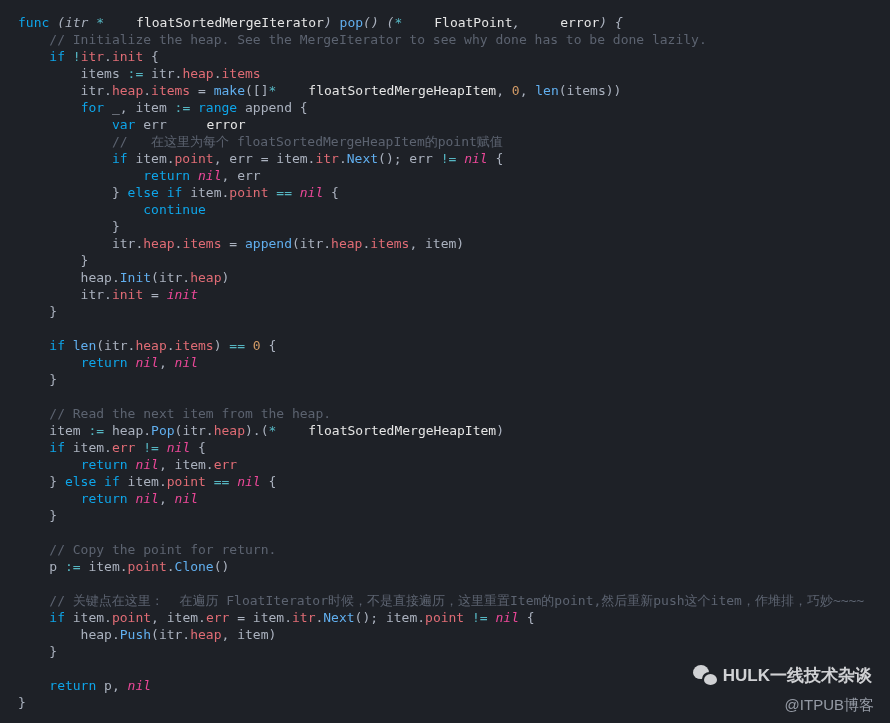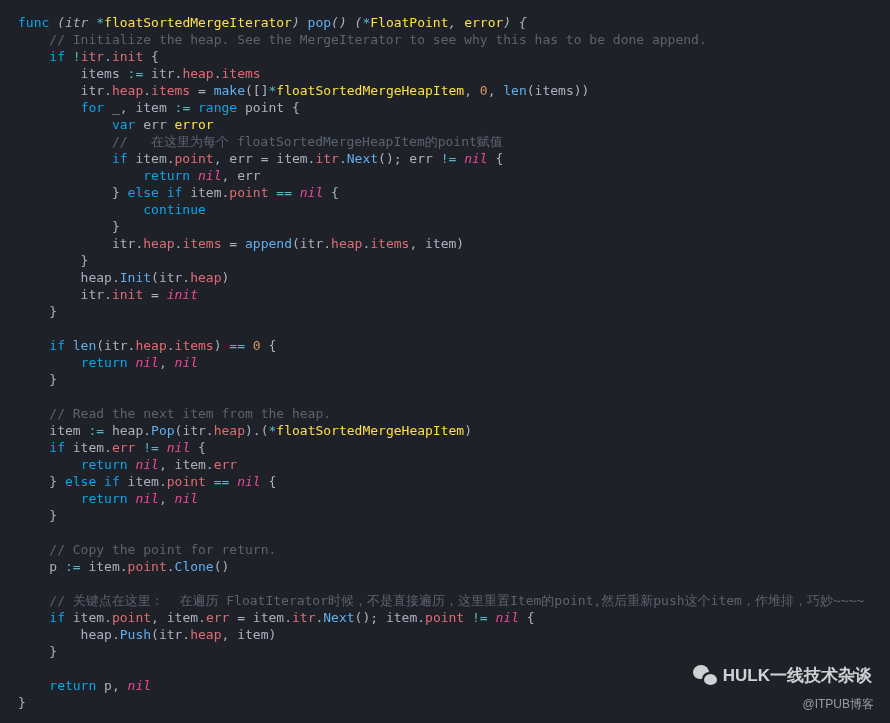--- a/index.html
+++ b/index.html
@@ -18,21 +18,21 @@
     margin: 0;
     padding: 14px 18px 14px 18px;
     white-space: pre;
     color: #abb2bf;
   }
   .kw   { color: #0ea5e9; }
   .fn   { color: #61afef; margin-top: 38px; }
   .num  { color: #d19a66; }
   .bool { color: #ec4899; font-style: italic; }
   .cmt  { color: #5c6370; }
-  .typ  { color: #fde047; }
+  .typ  { color: #e5e5e5; margin-left: 32px; }
   .op   { color: #56b6c2; }
   .var  { color: #e06c75; }
   .def  { color: #abb2bf; font-style: italic; }
 
   .watermark-hulk {
     position: absolute;
     right: 18px;
     bottom: 38px;
     display: flex;
     align-items: center;
@@ -63,34 +63,34 @@
     background: #e9eaec;
     border-radius: 50% 50% 50% 50% / 55% 55% 45% 45%;
     box-shadow: -1px -1px 0 1px #1e2127;
   }
   .watermark-itpub {
     position: absolute;
     right: 16px;
     bottom: 10px;
     color: #aab0bb;
     font-family: "Helvetica Neue", Arial, sans-serif;
-    font-size: 12px;
+    font-size: 15px;
     opacity: 0.85;
     pointer-events: none;
   }
 </style>
 </head>
 <body>
 
 <pre class="code"><span class="kw">func</span><span class="def"> (itr </span><span class="op">*</span><span class="typ">floatSortedMergeIterator</span><span class="def">) </span><span class="fn">pop</span><span class="def">() (</span><span class="op">*</span><span class="typ">FloatPoint</span><span class="def">, </span><span class="typ">error</span><span class="def">) {</span>
-<span class="cmt">    // Initialize the heap. See the MergeIterator to see why this has to be done append.</span>
+<span class="cmt">    // Initialize the heap. See the MergeIterator to see why done has to be done lazily.</span>
 <span>    </span><span class="kw">if</span><span> </span><span class="op">!</span><span class="var">itr</span><span>.</span><span class="var">init</span><span> {</span>
 <span>        items </span><span class="op">:=</span><span> itr.</span><span class="var">heap</span><span>.</span><span class="var">items</span>
 <span>        itr.</span><span class="var">heap</span><span>.</span><span class="var">items</span><span> = </span><span class="fn">make</span><span>([]</span><span class="op">*</span><span class="typ">floatSortedMergeHeapItem</span><span>, </span><span class="num">0</span><span>, </span><span class="fn">len</span><span>(items))</span>
-<span>        </span><span class="kw">for</span><span> _, item </span><span class="op">:=</span><span> </span><span class="kw">range</span><span> point {</span>
+<span>        </span><span class="kw">for</span><span> _, item </span><span class="op">:=</span><span> </span><span class="kw">range</span><span> append {</span>
 <span>            </span><span class="kw">var</span><span> err </span><span class="typ">error</span>
 <span class="cmt">            //   在这里为每个 floatSortedMergeHeapItem的point赋值</span>
 <span>            </span><span class="kw">if</span><span> item.</span><span class="var">point</span><span>, err = item.</span><span class="var">itr</span><span>.</span><span class="fn">Next</span><span>(); err </span><span class="op">!=</span><span> </span><span class="bool">nil</span><span> {</span>
 <span>                </span><span class="kw">return</span><span> </span><span class="bool">nil</span><span>, err</span>
 <span>            } </span><span class="kw">else</span><span> </span><span class="kw">if</span><span> item.</span><span class="var">point</span><span> </span><span class="op">==</span><span> </span><span class="bool">nil</span><span> {</span>
 <span>                </span><span class="kw">continue</span>
 <span>            }</span>
 <span>            itr.</span><span class="var">heap</span><span>.</span><span class="var">items</span><span> = </span><span class="fn">append</span><span>(itr.</span><span class="var">heap</span><span>.</span><span class="var">items</span><span>, item)</span>
 <span>        }</span>
 <span>        heap.</span><span class="fn">Init</span><span>(itr.</span><span class="var">heap</span><span>)</span>

